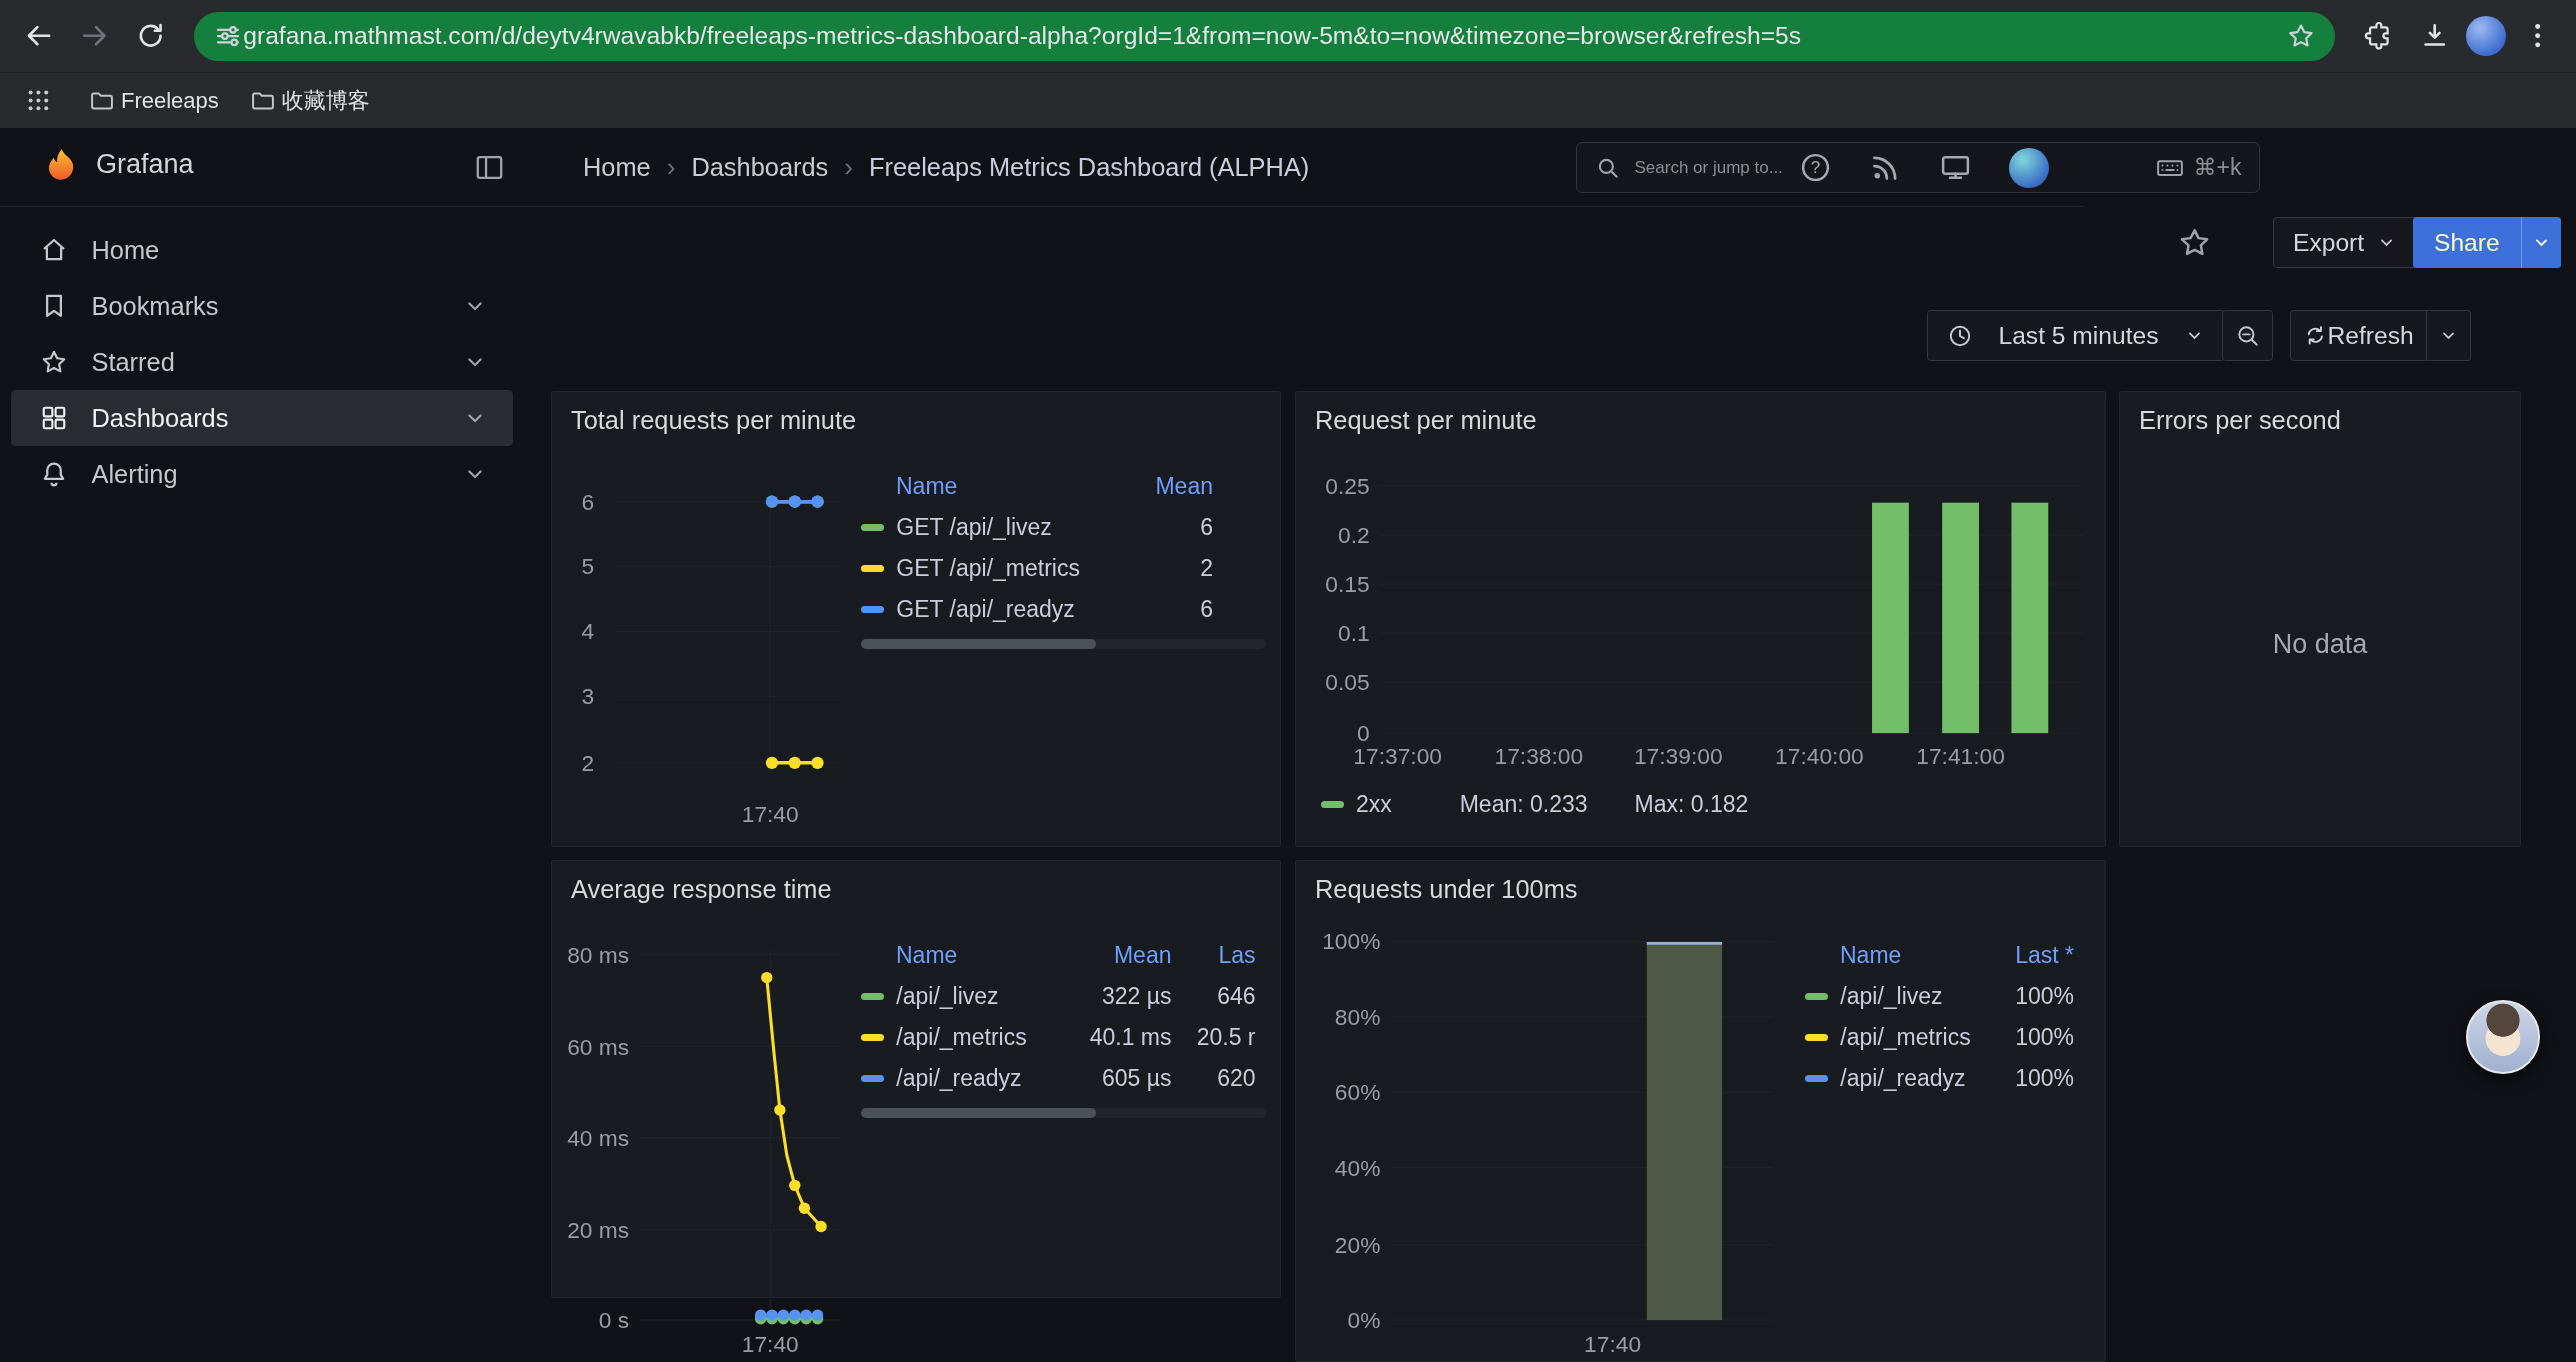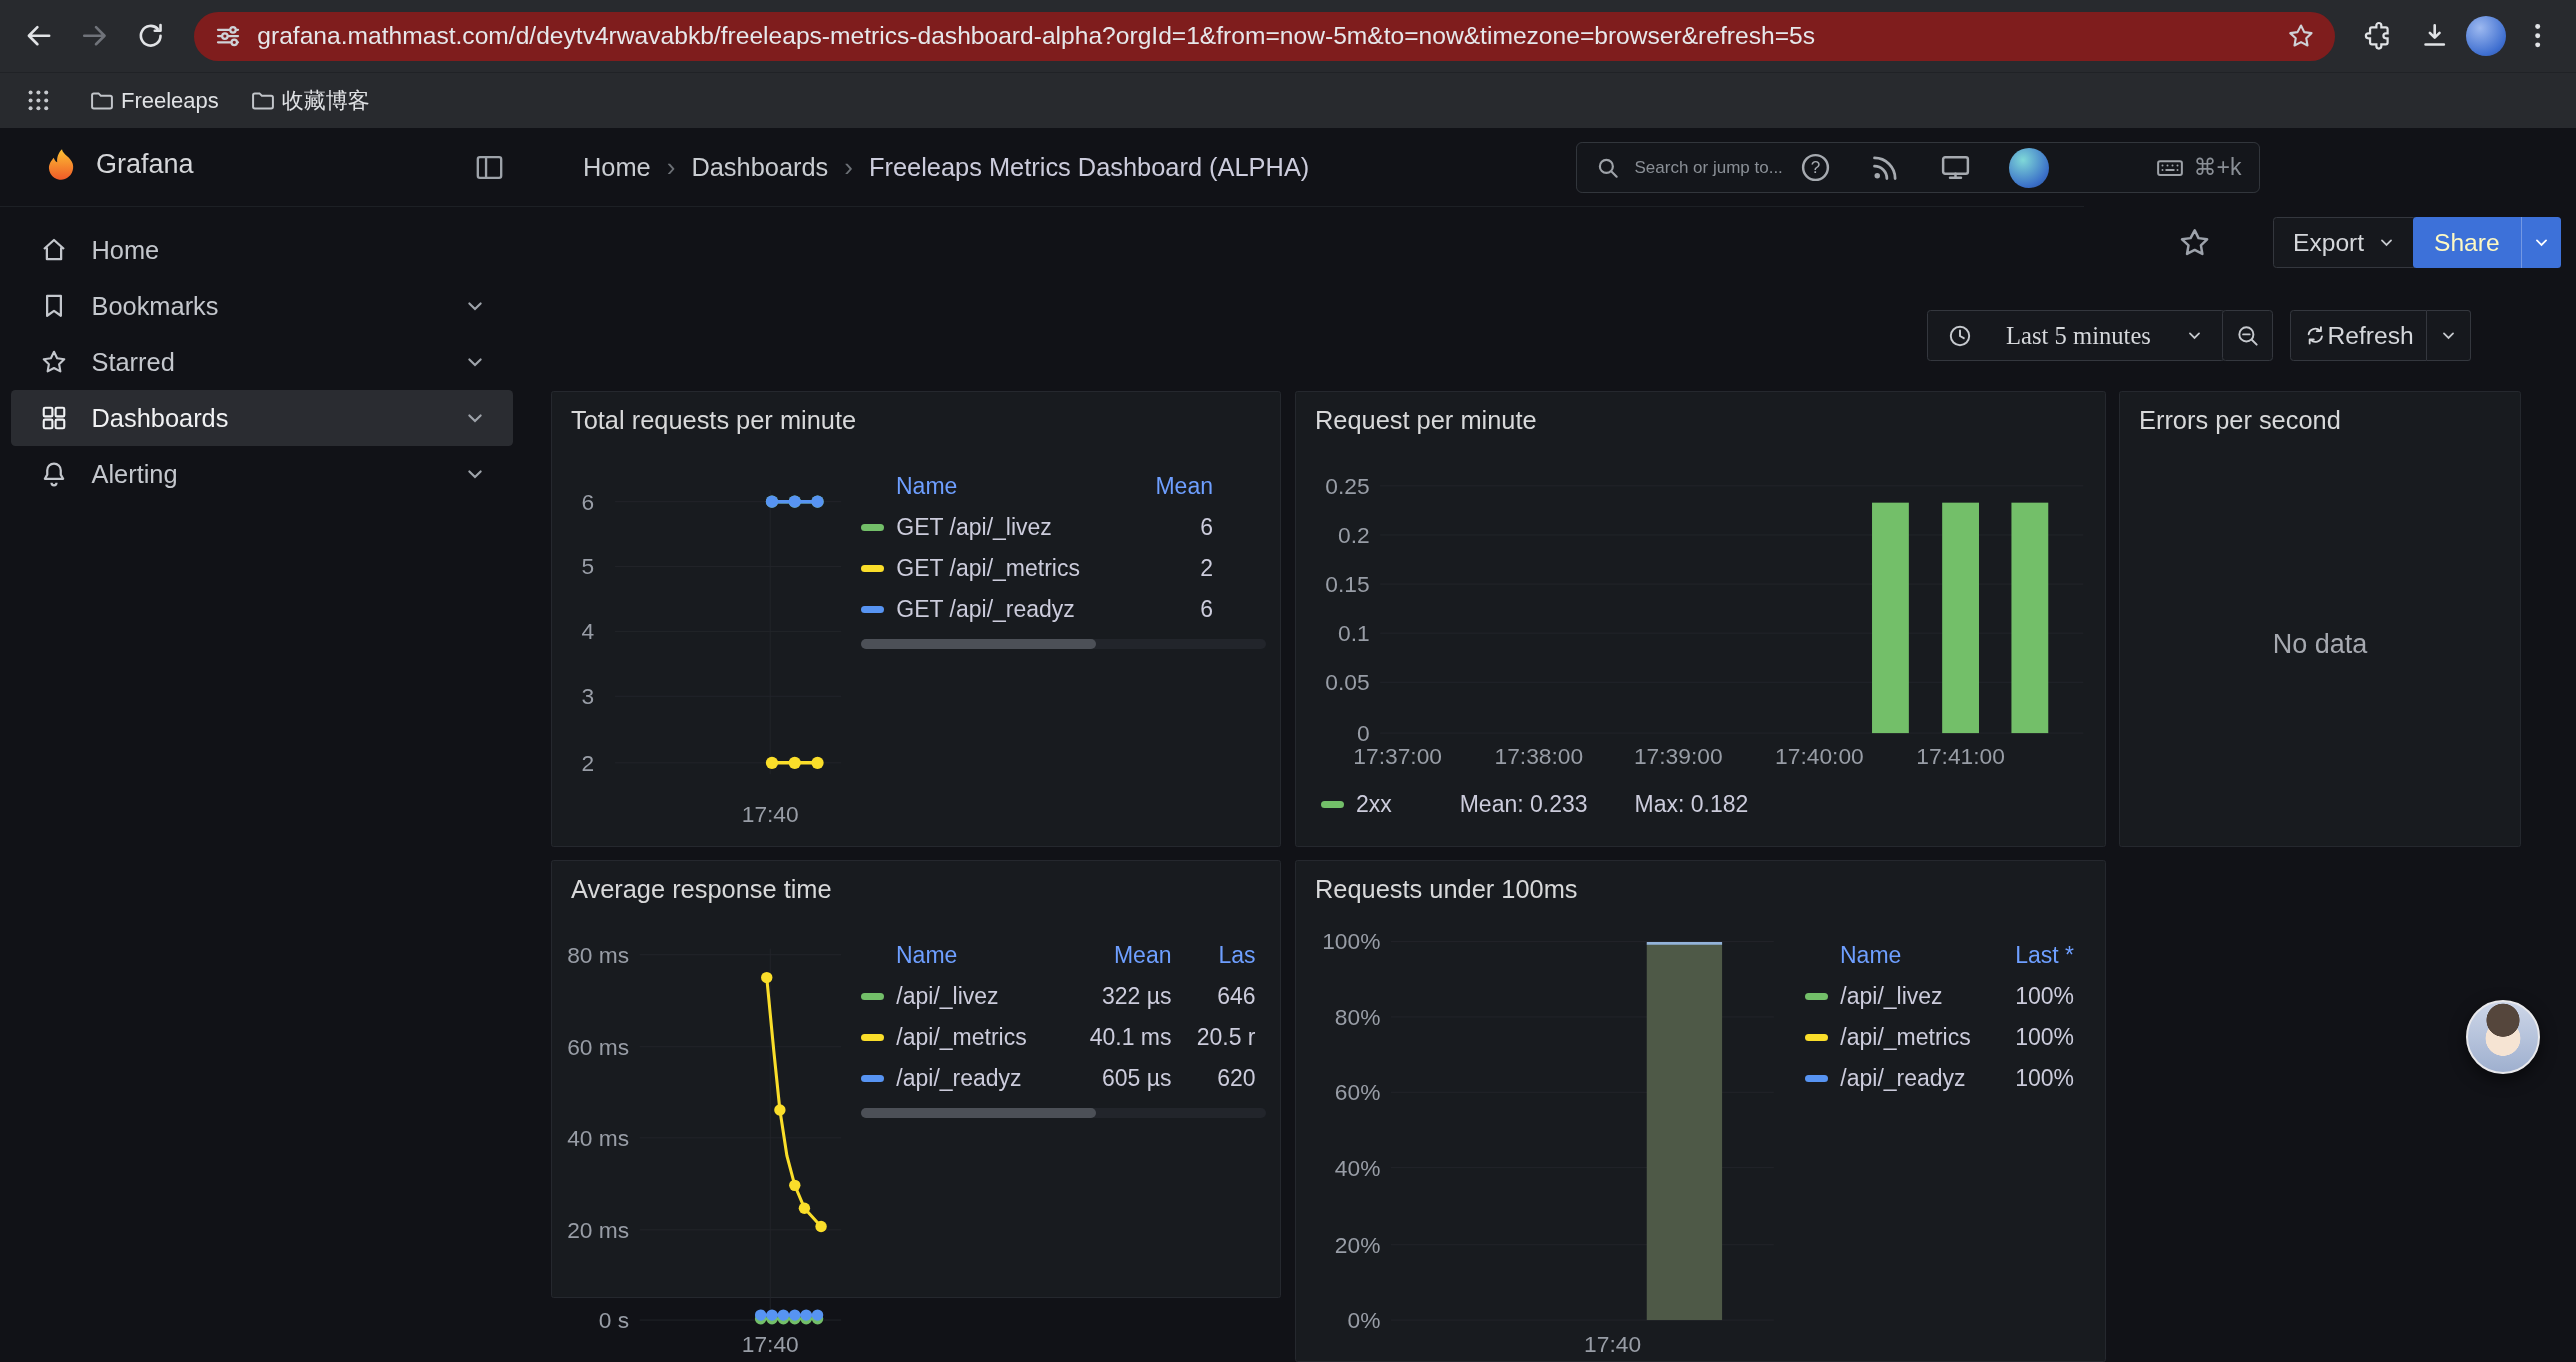--- a/index.html
+++ b/index.html
@@ -14,22 +14,22 @@
 
   
   .chrome-top {
     position:absolute; left:0; top:0; width:2576px; height:72px;
     background:#282a2e; display:flex; align-items:center; padding:0 14px; gap:7px;
   }
   .cbtn { width:49px; height:49px; border:none; background:transparent; color:#e1e3e6;
           display:flex; align-items:center; justify-content:center; border-radius:50%; flex:none; padding:8.8px; }
   .cbtn.disabled { color:#70737a; }
   .omnibox {
-    flex:1; height:49px; margin:0 12.3px; border-radius:24.6px; background:#7f1d1d;
-    display:flex; align-items:center; padding:0 19px; gap:14px; min-width:0;
+    flex:1; height:49px; margin:0 12.3px; border-radius:24.6px; background:#15803d;
+    display:flex; align-items:center; padding:0 19px; min-width:0;
   }
   .omnibox .oicon { width:30px; height:30px; color:#cfd2d7; flex:none; }
   .url {
     flex:1; min-width:0; white-space:nowrap; overflow:hidden; text-overflow:ellipsis;
     color:#e6e7ea; font-size:24.6px;
   }
   .avatar-sm {
     width:40px; height:40px; border-radius:50%; flex:none;
     background:radial-gradient(circle at 35% 30%, #9db9f0, #3f6fd0 70%, #2b4f9e);
   }
@@ -86,21 +86,21 @@
     position:absolute; height:51px; background:#16181d; border:0.9px solid #34373e; border-radius:3.5px;
     display:flex; align-items:center; gap:12.3px; color:#d5d7db; font-size:24.6px; padding:0 19px;
   }
   .btn-ghost .ico, .chev { width:21px; height:21px; color:#c6c9ce; }
   #export-btn { left:2273px; top:217px; }
   .share-group { position:absolute; left:2413px; top:217px; height:51px; display:flex; }
   .share-main { background:#3d71d9; color:#fef9c3; font-size:24.6px; border:none; border-radius:3.5px 0 0 3.5px;
     padding:0 21px; display:flex; align-items:center; }
   .share-arrow { background:#3d71d9; width:40px; border:none; border-left:0.9px solid rgba(255,255,255,.28);
     border-radius:0 3.5px 3.5px 0; display:flex; align-items:center; justify-content:center; color:#fff; }
-  #time-picker { left:1927px; top:310px; width:298px;font-family:Liberation Serif, serif; }
+  #time-picker { left:1927px; top:310px; width:298px; }
   #time-picker .range { flex:1; }
   #zoom-out-btn { left:2222px; top:310px; width:51px; padding:0; justify-content:center; }
   .refresh-group { position:absolute; left:2290px; top:310px; height:51px; display:flex; }
   .refresh-main { background:#16181d; border:0.9px solid #34373e; border-radius:3.5px 0 0 3.5px;
     display:flex; align-items:center; gap:0; color:#d5d7db; font-size:24.6px; padding:0 12px; }
   .refresh-arrow { background:#16181d; border:0.9px solid #34373e; border-left:none; width:44px;
     border-radius:0 3.5px 3.5px 0; display:flex; align-items:center; justify-content:center; color:#c6c9ce; }
 
   
   .panel { position:absolute; background:#181b1f; border:0.9px solid #25282e; border-radius:2.6px; }

